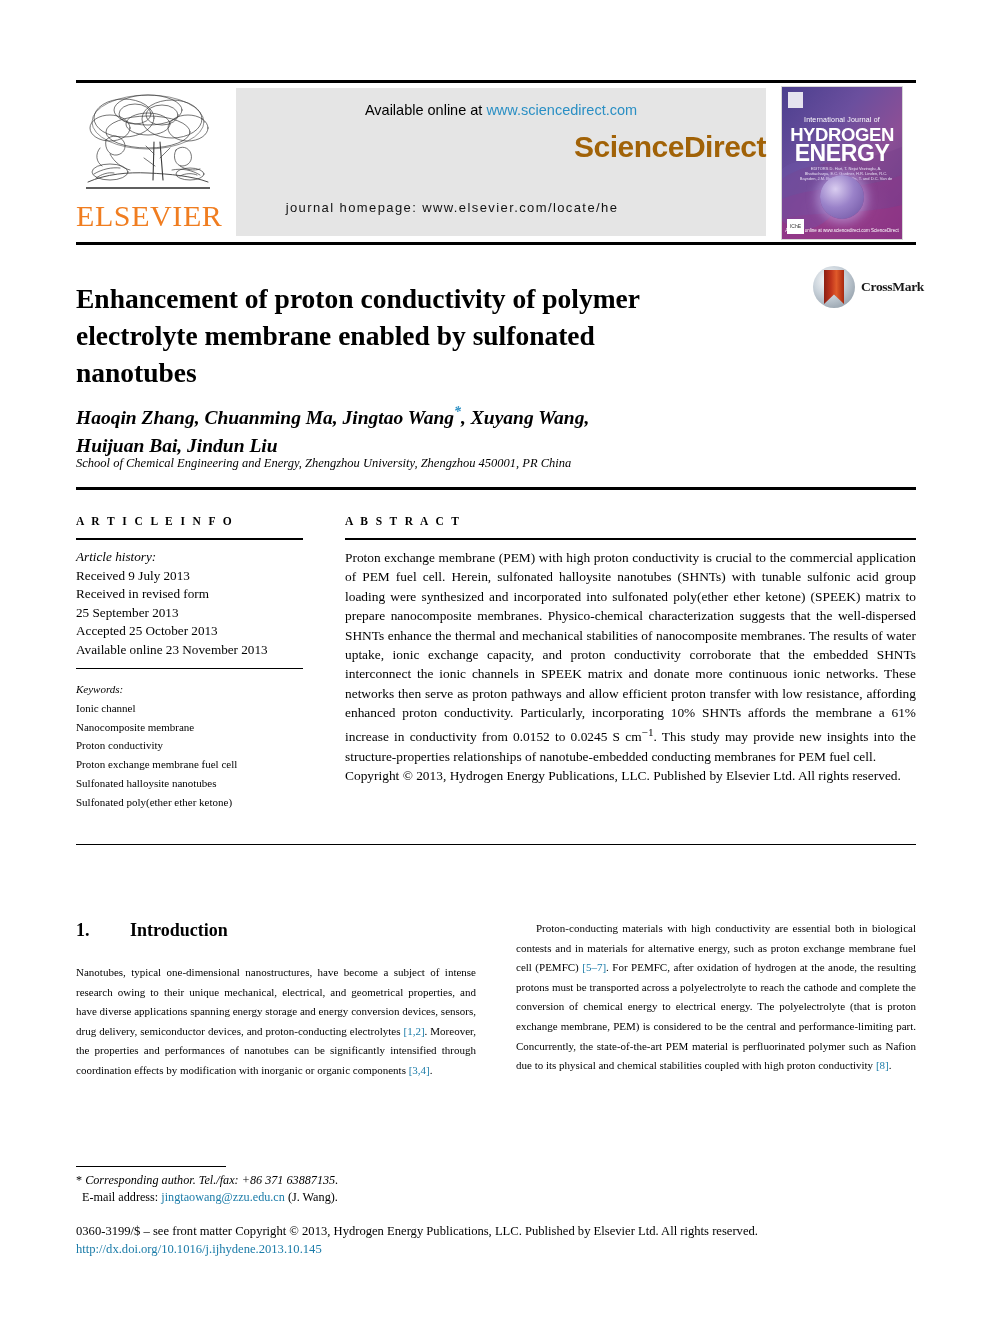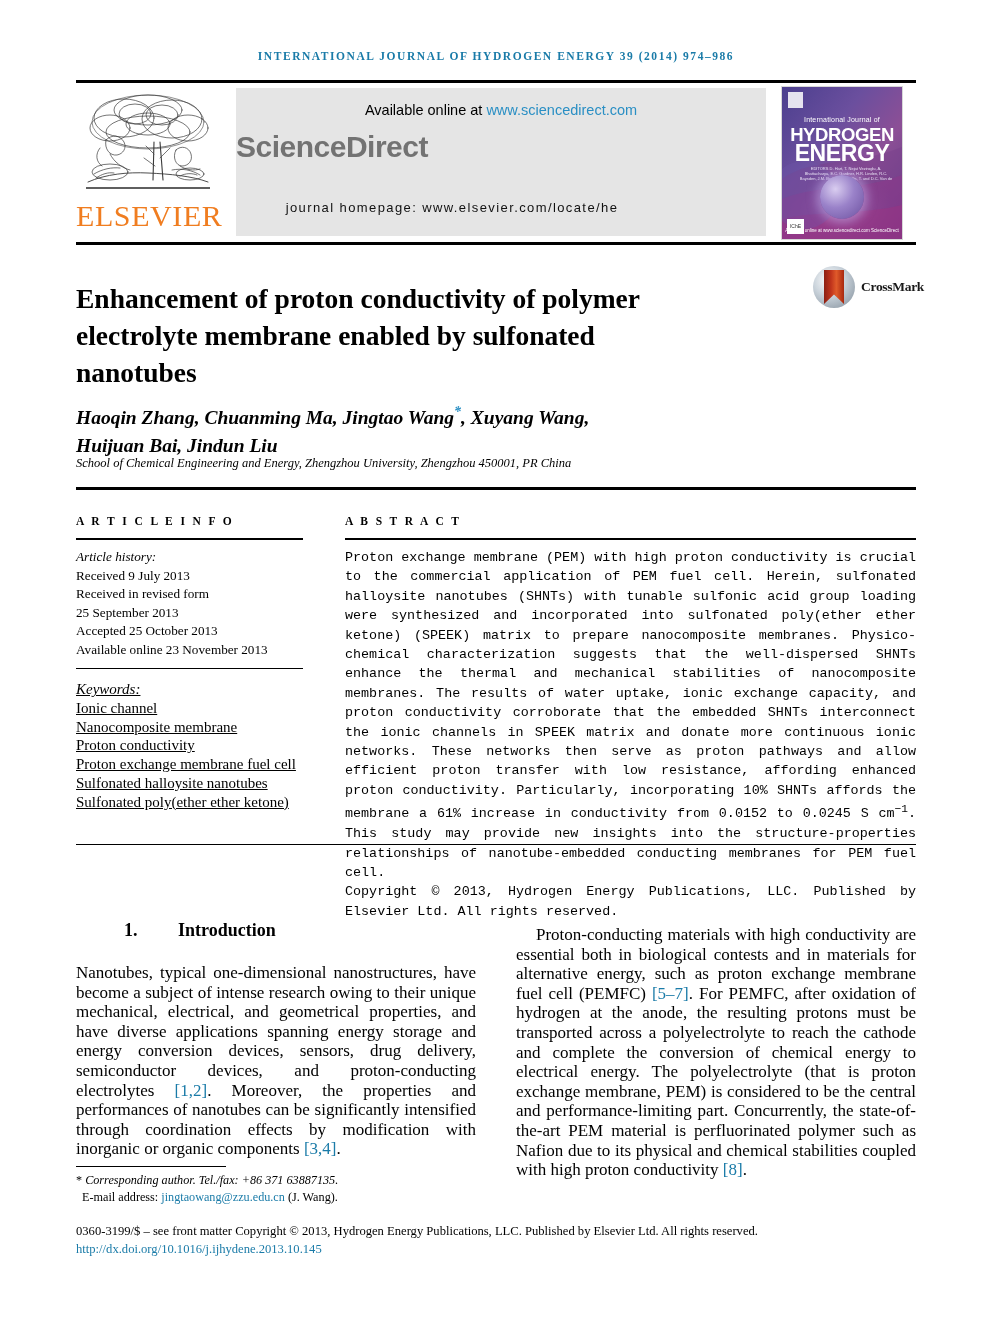--- a/index.html
+++ b/index.html
@@ -87,25 +87,25 @@
     text-align: center;
     font-family: "Liberation Sans", sans-serif;
     font-size: 14.5px;
     color: #000;
   }
   .sd-available .url { color: #2a8fc4; }
   .sd-wordmark {
     position: absolute;
     left: 0; top: 42px;
     width: 530px;
-    text-align: left;
+    text-align: right;
     font-family: "Liberation Sans", sans-serif;
     font-size: 30px;
     font-weight: bold;
-    color: #737373;
+    color: #a16207;
     letter-spacing: -0.5px;
   }
   .sd-homepage {
     position: absolute;
     left: 0; top: 112px;
     width: 432px;
     text-align: center;
     font-family: "Liberation Sans", sans-serif;
     font-size: 13px;
     letter-spacing: 1.4px;
@@ -319,33 +319,32 @@
     position: absolute;
     left: 76px; top: 668px;
     width: 227px; height: 1.3px;
     background: #000;
   }
   .kw-col {
     position: absolute;
     left: 76px; top: 680px;
     width: 260px;
     font-family: "Liberation Serif", serif;
-    font-size: 15px;
+    font-size: 11px;
     line-height: 18.8px;
     color: #000;
-    text-decoration: underline;
   }
   .kw-col .lbl { font-style: italic; }
 
   
   .abstract {
     position: absolute;
     left: 345px; top: 548px;
     width: 571px;
-    font-family: Liberation Mono, monospace;
+    font-family: Liberation Serif, serif;
     font-size: 13.4px;
     line-height: 19.4px;
     text-align: justify;
     text-justify: inter-word;
     color: #000;
   }
   .abstract .copy { display: block; text-align: justify; }
 
   
   .col-left {
@@ -357,26 +356,25 @@
     position: absolute;
     left: 516px; top: 908px;
     width: 400px;
   }
   .sec-num-title {
     font-family: "Liberation Serif", serif;
     font-size: 18px;
     font-weight: bold;
     color: #000;
     margin-bottom: 22px;
-    margin-left: 48px;
   }
   .sec-num-title .num { display: inline-block; width: 54px; }
   .body-text {
     font-family: "Liberation Serif", serif;
-    font-size: 17px;
+    font-size: 11px;
     line-height: 19.6px;
     text-align: justify;
     text-justify: inter-word;
     color: #000;
   }
   .body-text.indent { text-indent: 20px; }
   .ref { color: #1a7ba8; }
 
   
   .footnote-rule {
@@ -409,21 +407,20 @@
     line-height: 18px;
     color: #000;
   }
   .doi { color: #1a7ba8; }
 </style>
 </head>
 <body>
 
 <div class="page">
 
-  <div class="running-head">International Journal of Hydrogen Energy 39 (2014) 974–986</div>
 
   <div class="masthead">
     <div class="masthead-rule-top"></div>
 
     <div class="elsevier-logo">
       <div class="tree-box">
         <svg viewBox="0 0 136 108" width="136" height="108" aria-hidden="true">
           <g stroke="#3a3a3a" stroke-width="0.7" fill="none" stroke-linecap="round">
 
             <ellipse cx="68" cy="34" rx="56" ry="27" stroke="#4a4a4a" stroke-width="0.6"></ellipse>

